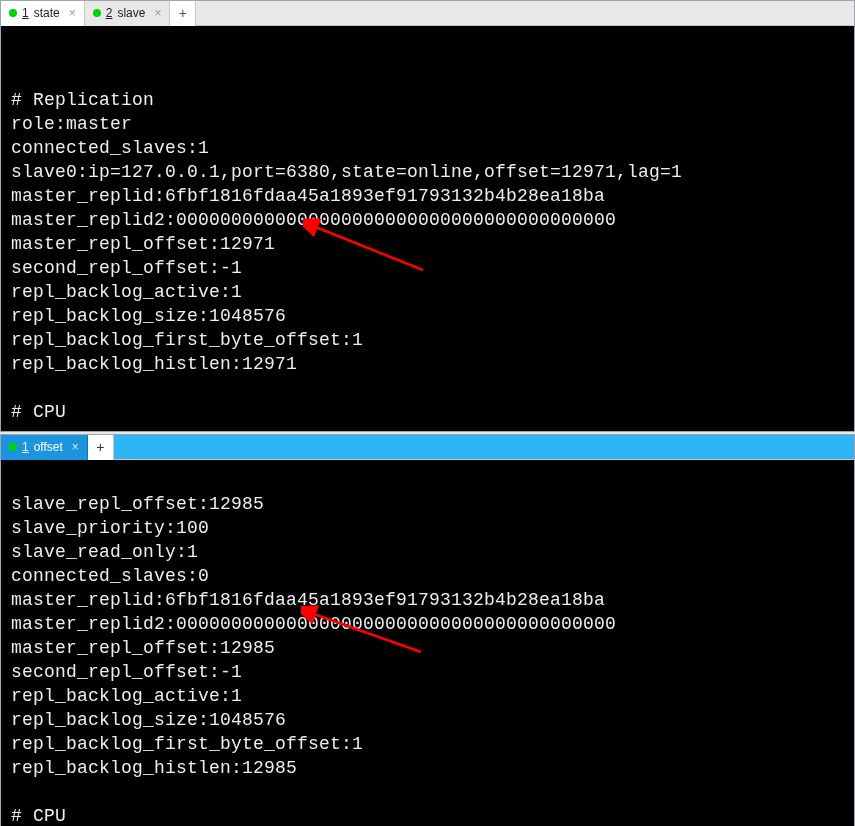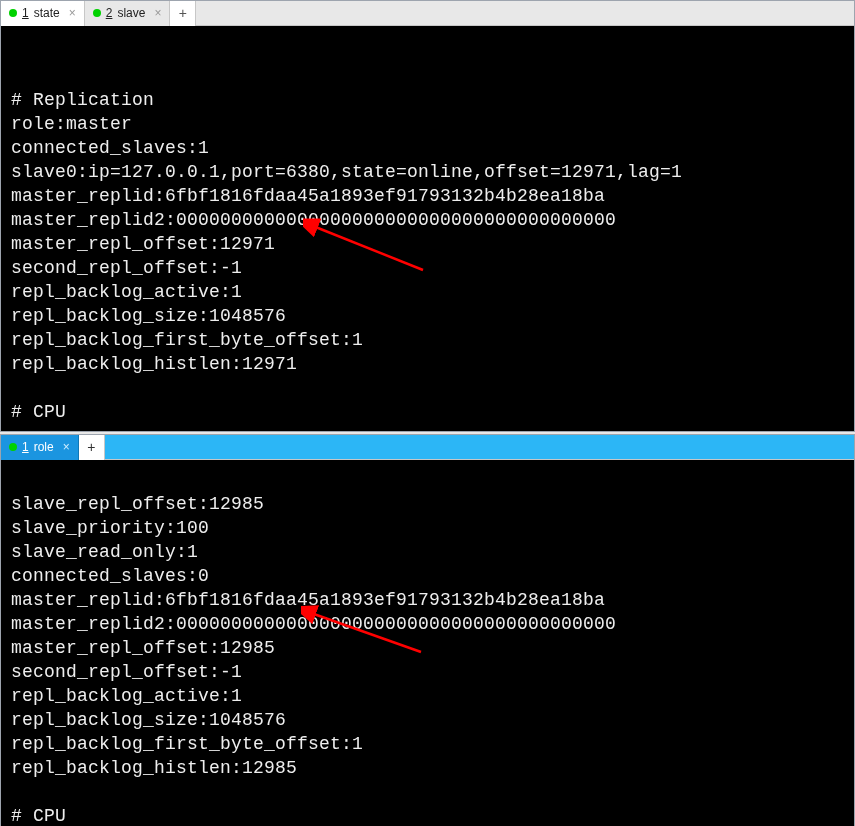--- a/index.html
+++ b/index.html
@@ -148,21 +148,21 @@
       <line x1="120" y1="52" x2="10" y2="8" stroke="#ff0000" stroke-width="2.5" marker-end="url(#ah1)"></line>
     </svg>
   </div>
 </div>
 
 <div class="panel panel-bottom">
   <div class="tabbar tabbar-active-blue">
     <div class="tab active-blue">
       <span class="status-dot"></span>
       <span><span class="tab-num">1</span></span>
-      <span>role</span>
+      <span>offset</span>
       <span class="close-x close-x-light">×</span>
     </div>
     <div class="newtab blue">+</div>
   </div>
   <div class="term" style="padding-top:8px;">
 <span>slave_repl_offset:12985</span>
 <span>slave_priority:100</span>
 <span>slave_read_only:1</span>
 <span>connected_slaves:0</span>
 <span>master_replid:6fbf1816fdaa45a1893ef91793132b4b28ea18ba</span>

